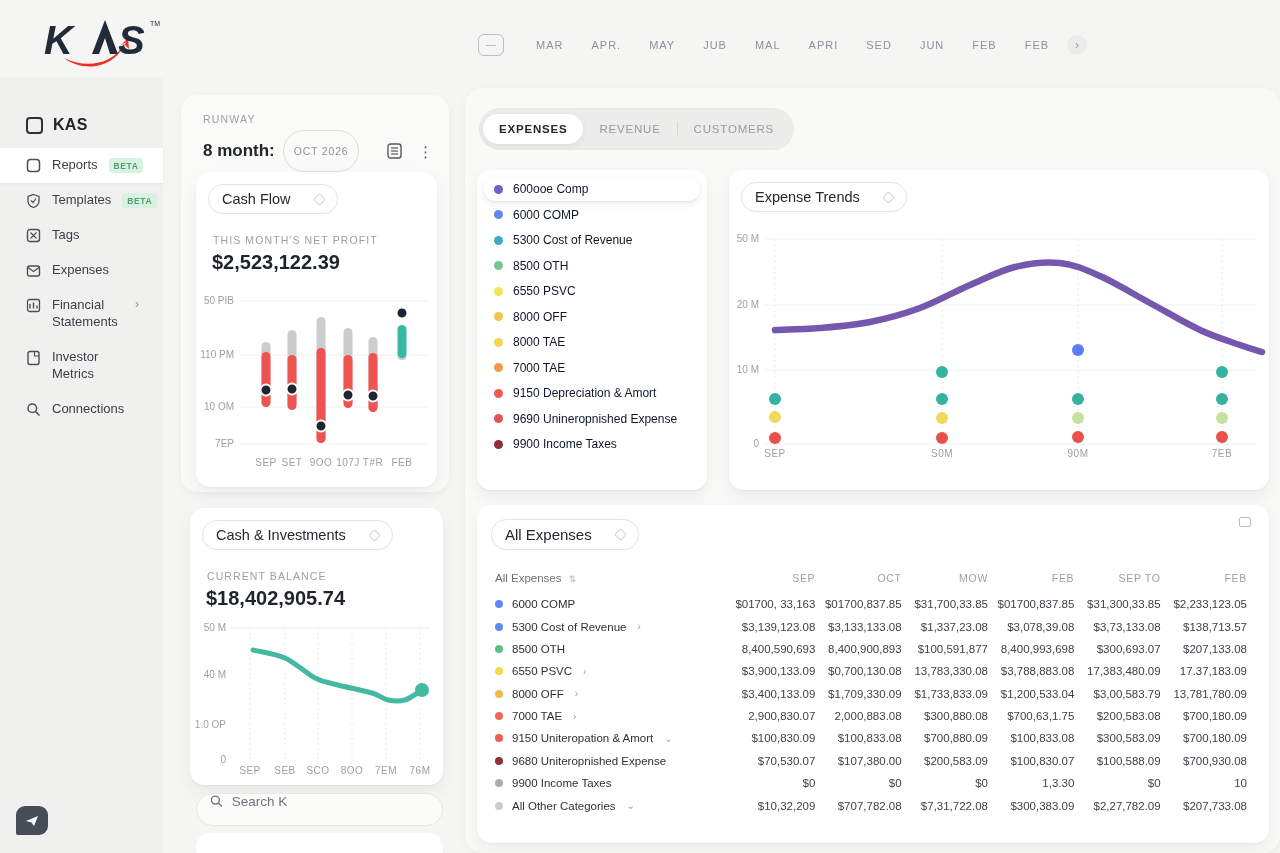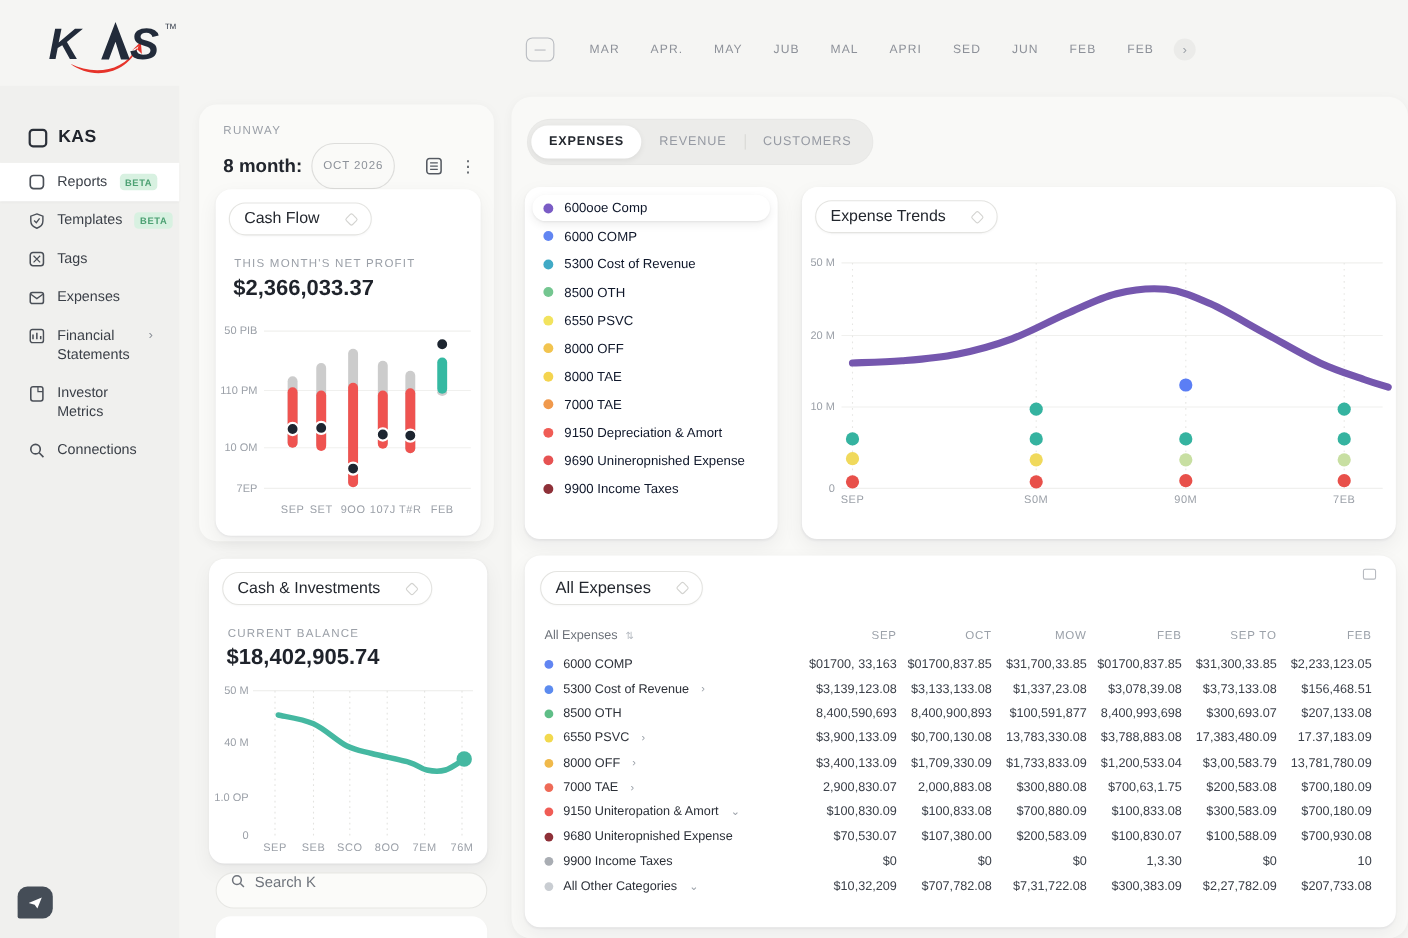--- a/index.html
+++ b/index.html
@@ -204,21 +204,21 @@
           <span class="kebab">⋮</span>
         </span>
       </div>
     </div>
     <div class="card" style="left:15px; top:77px; width:241px; height:315px;">
       <div class="tpill" style="position:absolute;left:12px;top:12px;">
         <span>Cash Flow</span>
         <span class="dmnd"></span>
       </div>
       <div class="metric-cap" style="position:absolute;left:17px;top:62px;">THIS MONTH'S NET PROFIT</div>
-      <div class="metric-val" style="position:absolute;left:16px;top:76px;">$2,366,033.37</div>
+      <div class="metric-val" style="position:absolute;left:16px;top:76px;">$2,523,122.39</div>
       <svg id="cashflow-svg" style="position:absolute;left:0;top:118px;" width="241" height="185" viewBox="0 0 241 185">
           <text x="38" y="14" fill="#9ba0a8" font-size="10" text-anchor="end">50 PIB</text>
           <line x1="44" y1="11" x2="232" y2="11" stroke="#f0f0ee" stroke-width="1"></line>
           <text x="38" y="68" fill="#9ba0a8" font-size="10" text-anchor="end">110 PM</text>
           <line x1="44" y1="65" x2="232" y2="65" stroke="#f0f0ee" stroke-width="1"></line>
           <text x="38" y="120" fill="#9ba0a8" font-size="10" text-anchor="end">10 OM</text>
           <line x1="44" y1="117" x2="232" y2="117" stroke="#f0f0ee" stroke-width="1"></line>
           <text x="38" y="157" fill="#9ba0a8" font-size="10" text-anchor="end">7EP</text>
           <line x1="44" y1="154" x2="232" y2="154" stroke="#f0f0ee" stroke-width="1"></line>
           <rect x="65.5" y="52" width="9" height="65" rx="4.5" fill="#cccccc"></rect>
@@ -423,21 +423,21 @@
             <div class="name">
               <span class="dot" style="background:#5c8bef"></span>
               <span>5300 Cost of Revenue</span>
               <span class="expander">›</span>
             </div>
             <div class="c">$3,139,123.08</div>
             <div class="c">$3,133,133.08</div>
             <div class="c">$1,337,23.08</div>
             <div class="c">$3,078,39.08</div>
             <div class="c">$3,73,133.08</div>
-            <div class="c">$156,468.51</div>
+            <div class="c">$138,713.57</div>
           </div>
           <div class="tbl-row">
             <div class="name">
               <span class="dot" style="background:#5fbe87"></span>
               <span>8500 OTH</span>
             </div>
             <div class="c">8,400,590,693</div>
             <div class="c">8,400,900,893</div>
             <div class="c">$100,591,877</div>
             <div class="c">8,400,993,698</div>

